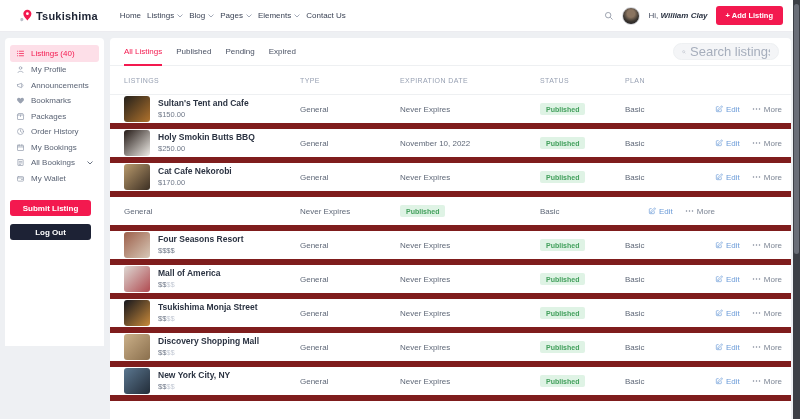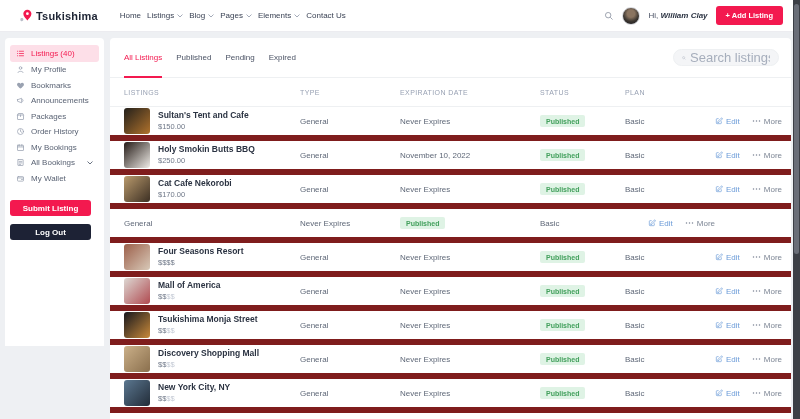--- a/index.html
+++ b/index.html
@@ -60,21 +60,21 @@
   }
   .submit-btn { background:var(--accent); margin-top:14px; }
   .logout-btn { background:var(--dark); margin-top:8px; }
 
   
   .main {
     position:absolute; left:110px; top:38px; width:681px; height:381px;
     background:#ffffff; border-radius:4px 4px 0 0;
   }
   .tabs-row {
-    height:40px; display:flex; align-items:center; gap:14px;
+    height:28px; display:flex; align-items:center; gap:14px;
     padding:0 12px 0 14px; border-bottom:1px solid #eef0f2; position:relative;
   }
   .tab { font-size:8px; color:#4a5264; cursor:pointer; height:100%; display:flex; align-items:center; position:relative; }
   .tab.active { color:var(--accent); }
   .tab.active::after { content:""; position:absolute; left:0; right:0; bottom:-1px; height:2px; background:var(--accent); }
   .search-pill {
     margin-left:auto; width:106px; height:17px; background:#f4f5f7;
     border:1px solid #eef0f2; border-radius:9px;
     display:flex; align-items:center; gap:4px; padding:0 8px; color:#a6aebc;
   }
@@ -190,32 +190,32 @@
     <svg class="ic" viewBox="0 0 24 24" fill="none" stroke="currentColor" stroke-width="2" stroke-linecap="round" stroke-linejoin="round">
           <circle cx="12" cy="8" r="3.5"></circle>
           <path d="M5 20c1.5-4.5 12.5-4.5 14 0"></path>
         </svg>
     <span class="sd-label">My Profile</span>
 
   </div>
 
   <div class="side-item">
     <svg class="ic" viewBox="0 0 24 24" fill="none" stroke="currentColor" stroke-width="2" stroke-linecap="round" stroke-linejoin="round">
-          <path d="M12 20S4.5 15 3 10.5C2 7.5 4.2 4.5 7.3 4.5c2 0 3.6 1.1 4.7 2.7 1.1-1.6 2.7-2.7 4.7-2.7 3.1 0 5.3 3 4.3 6C19.5 15 12 20 12 20z" fill="currentColor" stroke="none"></path>
-        </svg>
-    <span class="sd-label">Bookmarks</span>
-
-  </div>
-
-  <div class="side-item">
-    <svg class="ic" viewBox="0 0 24 24" fill="none" stroke="currentColor" stroke-width="2" stroke-linecap="round" stroke-linejoin="round">
           <path d="M4 10v4l11 4V6L4 10z"></path>
           <path d="M18 9.5a4 4 0 0 1 0 5"></path>
         </svg>
     <span class="sd-label">Announcements</span>
+
+  </div>
+
+  <div class="side-item">
+    <svg class="ic" viewBox="0 0 24 24" fill="none" stroke="currentColor" stroke-width="2" stroke-linecap="round" stroke-linejoin="round">
+          <path d="M12 20S4.5 15 3 10.5C2 7.5 4.2 4.5 7.3 4.5c2 0 3.6 1.1 4.7 2.7 1.1-1.6 2.7-2.7 4.7-2.7 3.1 0 5.3 3 4.3 6C19.5 15 12 20 12 20z" fill="currentColor" stroke="none"></path>
+        </svg>
+    <span class="sd-label">Bookmarks</span>
 
   </div>
 
   <div class="side-item">
     <svg class="ic" viewBox="0 0 24 24" fill="none" stroke="currentColor" stroke-width="2" stroke-linecap="round" stroke-linejoin="round">
           <rect x="4" y="8" width="16" height="12" rx="1"></rect>
           <path d="M4 8l2-4h12l2 4M12 8v4"></path>
         </svg>
     <span class="sd-label">Packages</span>
 

